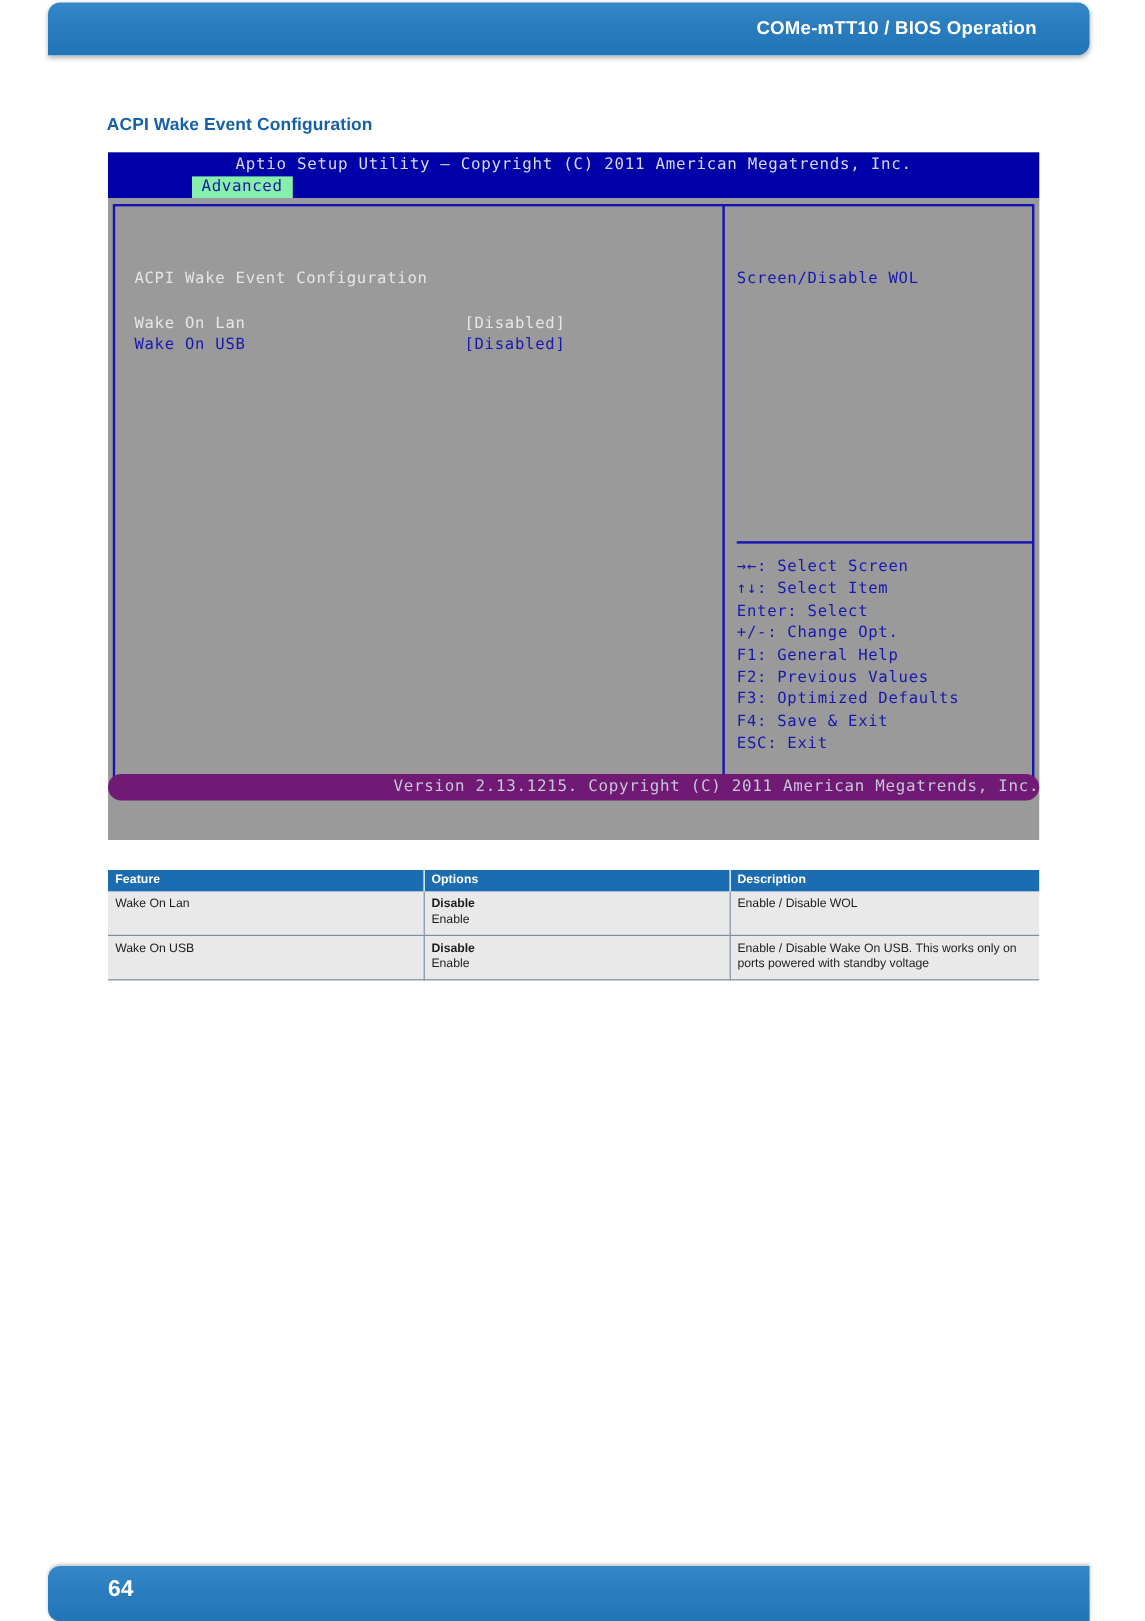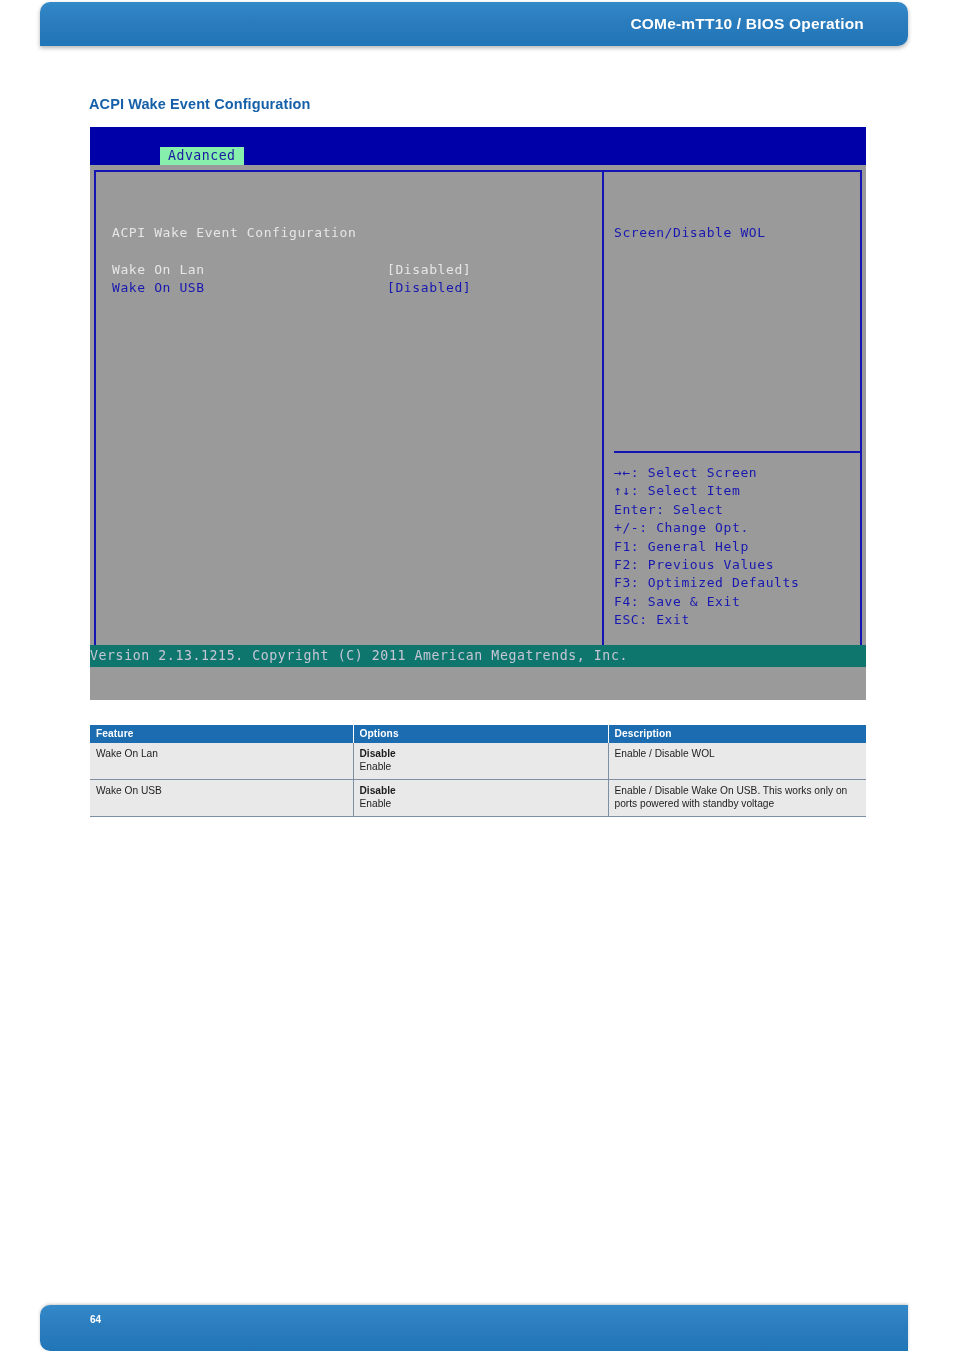--- a/index.html
+++ b/index.html
@@ -179,26 +179,27 @@
     line-height: 18.4px;
   }
 
   .bios-footer {
     position: absolute;
     left: 0;
     bottom: 0;
     width: 100%;
     height: 22px;
     line-height: 22px;
-    background: #0f766e;
-    text-align: left;
+    background: #701a75;
+    text-align: right;
     color: #c6c6d6;
     font-size: 13.2px;
     letter-spacing: 0.6px;
     white-space: nowrap;
+    border-radius: 11px;
   }
 
   
   .spec-table {
     position: absolute;
     left: 90px;
     top: 725px;
     width: 776px;
     border-collapse: collapse;
     font-size: 10.2px;
@@ -241,36 +242,37 @@
     background: linear-gradient(to bottom, #3489c9 0%, #2a7cbd 50%, #2176b8 100%);
     border-top-left-radius: 10px;
     border-bottom-left-radius: 10px;
     box-shadow: 0 -1px 3px rgba(0,0,0,0.22);
   }
   .page-number {
     position: absolute;
     left: 50px;
     top: 9px;
     color: #ffffff;
-    font-size: 10px;
+    font-size: 19px;
     font-weight: 700;
   }
 </style>
 </head>
 <body>
 
 <div class="page-header">
   <div class="page-header-title">COMe-mTT10 / BIOS Operation</div>
 </div>
 
 <div class="section-title">ACPI Wake Event Configuration</div>
 
 <div class="bios">
 
   <div class="bios-titlebar">
+    <div class="bios-title-text">Aptio Setup Utility – Copyright (C) 2011 American Megatrends, Inc.</div>
     <div class="bios-tab">Advanced</div>
   </div>
 
   <div class="bios-body">
     <div class="bios-frame"></div>
     <div class="bios-divider-v"></div>
 
     <div class="bios-left">
       <div class="bios-heading">ACPI Wake Event Configuration</div>
       <div class="bios-rows">

